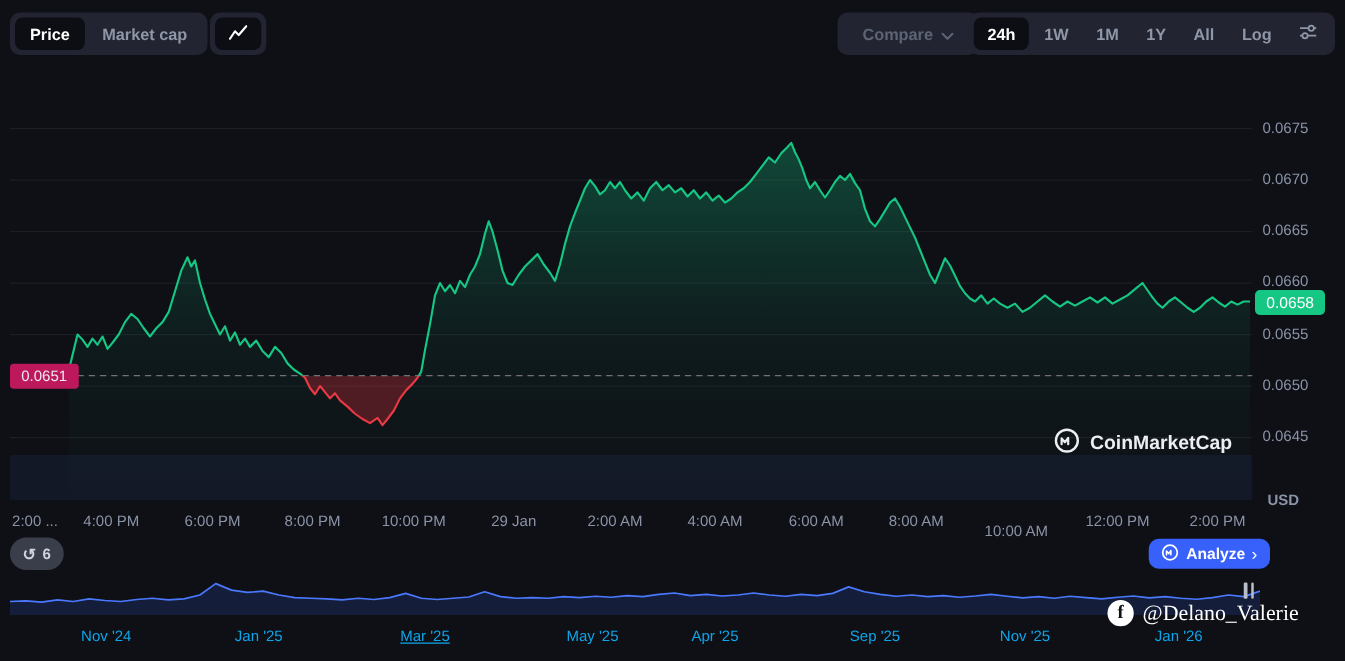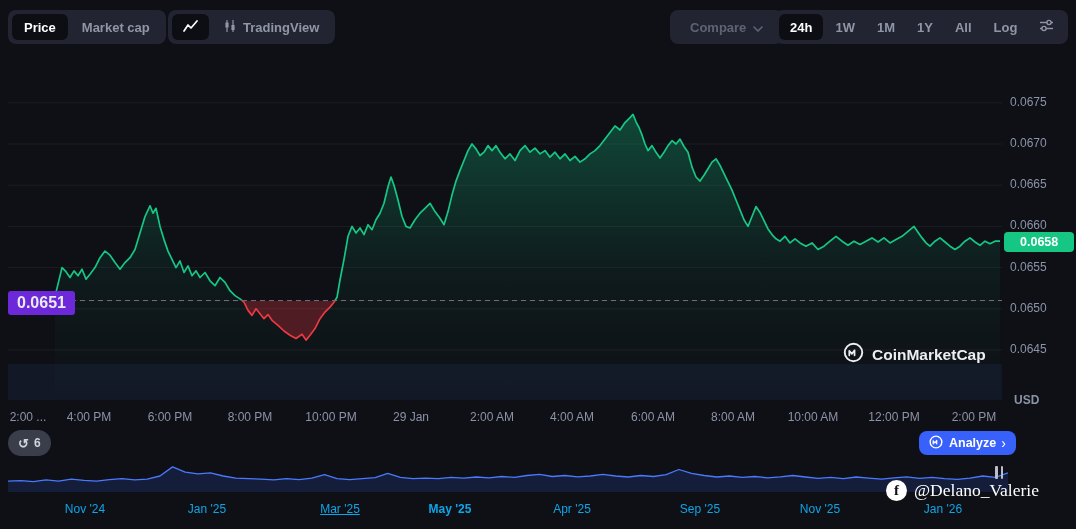--- a/index.html
+++ b/index.html
@@ -18,24 +18,24 @@
   .ranges{left:775px;}
   .ranges .pill{padding:0 10px;}
   .ranges .pill.active{padding:0 11px;}
   
   .chart{position:absolute;left:8px;top:56px;width:994px;height:344px;}
   .chart svg{position:absolute;left:0;top:0;}
   .y-axis{position:absolute;left:1008px;top:56px;width:64px;height:344px;}
   .y-axis span{position:absolute;left:2px;font-size:12px;color:#8b93a7;}
   .x-axis{position:absolute;left:8px;top:410px;width:994px;height:16px;}
   .x-axis span{position:absolute;font-size:12px;color:#8b93a7;transform:translateX(-50%);white-space:nowrap;}
-  .baseline-label{position:absolute;left:8px;background:#6d28d9;color:#e9ebef;font-size:16px;
-                  font-weight:700;padding:3px 9px;border-radius:3px;z-index:5;}
+  .baseline-label{position:absolute;left:8px;background:#be185d;color:#e9ebef;font-size:12px;
+                  font-weight:400;padding:3px 9px;border-radius:3px;z-index:5;}
   .price-badge{position:absolute;left:1004px;background:#16c784;color:#ffffff;font-size:12.5px;
-               font-weight:700;padding:3px 16px;border-radius:4px;z-index:6;}
+               font-weight:400;padding:3px 9px;border-radius:4px;z-index:6;}
   .usd{position:absolute;left:1014px;top:393px;font-size:12px;font-weight:700;color:#8b93a7;}
   .cmc-mark{position:absolute;left:843px;top:342px;display:flex;align-items:center;gap:8px;
             color:#eceef3;font-size:15.5px;font-weight:700;z-index:4;}
   .cmc-mark svg{color:#eceef3;}
   
   .history{position:absolute;left:8px;top:430px;height:26px;border-radius:13px;background:#3a3e4a;
            color:#cfd3dc;display:flex;align-items:center;gap:5px;padding:0 10px;font-size:12px;
            font-weight:700;cursor:pointer;}
   .history .hicon{font-size:13px;line-height:1;color:#cfd3dc;}
   .analyze{position:absolute;left:919px;top:431px;height:24px;border-radius:8px;background:#3861fb;
@@ -70,31 +70,20 @@
     </div>
   </div>
 
   <div class="seg" style="left:168px">
     <div class="pill active iconpill">
       <span>
         <svg width="15" height="12" viewBox="0 0 15 12">
             <path d="M1 11 L5 5 L8 8 L14 1" fill="none" stroke="#ffffff" stroke-width="1.7" stroke-linecap="round" stroke-linejoin="round"></path>
           </svg>
       </span>
-    </div>
-    <div class="pill">
-      <span>
-        <svg width="14" height="14" viewBox="0 0 14 14">
-          <line x1="4" y1="1" x2="4" y2="13" stroke="#8f96a8" stroke-width="1.2"></line>
-          <rect x="2.4" y="3.5" width="3.2" height="5" fill="#8f96a8" rx="0.5"></rect>
-          <line x1="10" y1="1" x2="10" y2="13" stroke="#8f96a8" stroke-width="1.2"></line>
-          <rect x="8.4" y="6" width="3.2" height="5" fill="#8f96a8" rx="0.5"></rect>
-        </svg>
-      </span>
-      <span>TradingView</span>
     </div>
   </div>
 
   <div class="compare">
     <span>Compare</span>
     <span>
       <svg width="10" height="6" viewBox="0 0 10 6">
           <path d="M1 1 L5 5 L9 1" fill="none" stroke="#5d6475" stroke-width="1.6" stroke-linecap="round"></path>
         </svg>
     </span>
@@ -175,21 +164,21 @@
       <span style="left: 20px;">2:00 ...</span>
       <span style="left: 81px;">4:00 PM</span>
       <span style="left: 162px;">6:00 PM</span>
       <span style="left: 242px;">8:00 PM</span>
       <span style="left: 323px;">10:00 PM</span>
       <span style="left: 403px;">29 Jan</span>
       <span style="left: 484px;">2:00 AM</span>
       <span style="left: 564px;">4:00 AM</span>
       <span style="left: 645px;">6:00 AM</span>
       <span style="left: 725px;">8:00 AM</span>
-      <span style="left: 805px;">10:00 AM</span>
+      <span style="left: 805px; margin-top: 8px;">10:00 AM</span>
       <span style="left: 886px;">12:00 PM</span>
       <span style="left: 966px;">2:00 PM</span>
     </div>
 
   <div class="baseline-label" style="top: 291px;">0.0651</div>
   <div class="price-badge" style="top: 232px;">0.0658</div>
   <div class="usd">USD</div>
 
   <div class="cmc-mark">
     <span>
@@ -224,21 +213,21 @@
       </svg>
     <div class="scrub">
         <i></i>
         <i></i>
       </div>
   </div>
   <div class="nav-labels">
       <span style="left: 77px;">Nov '24</span>
       <span style="left: 199px;">Jan '25</span>
       <span style="left: 332px; text-decoration: underline;">Mar '25</span>
-      <span style="left: 442px; font-weight: bold;">May '25</span>
+      <span style="left: 466px;">May '25</span>
       <span style="left: 564px;">Apr '25</span>
       <span style="left: 692px;">Sep '25</span>
       <span style="left: 812px;">Nov '25</span>
       <span style="left: 935px;">Jan '26</span>
     </div>
 
   <div class="fb">
     <span class="fbicon">f</span>
     <span>@Delano_Valerie</span>
   </div>

